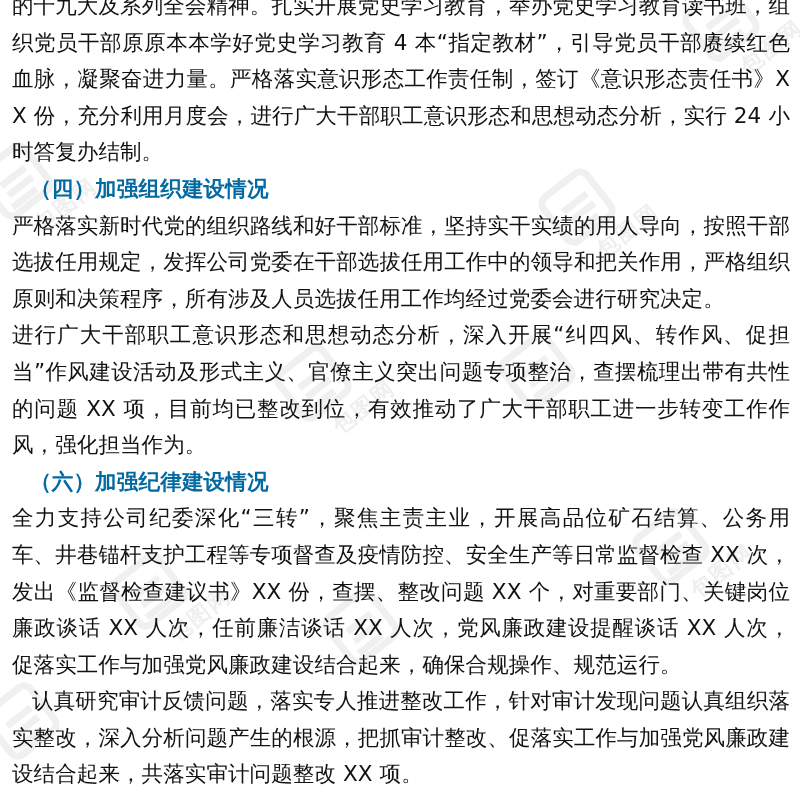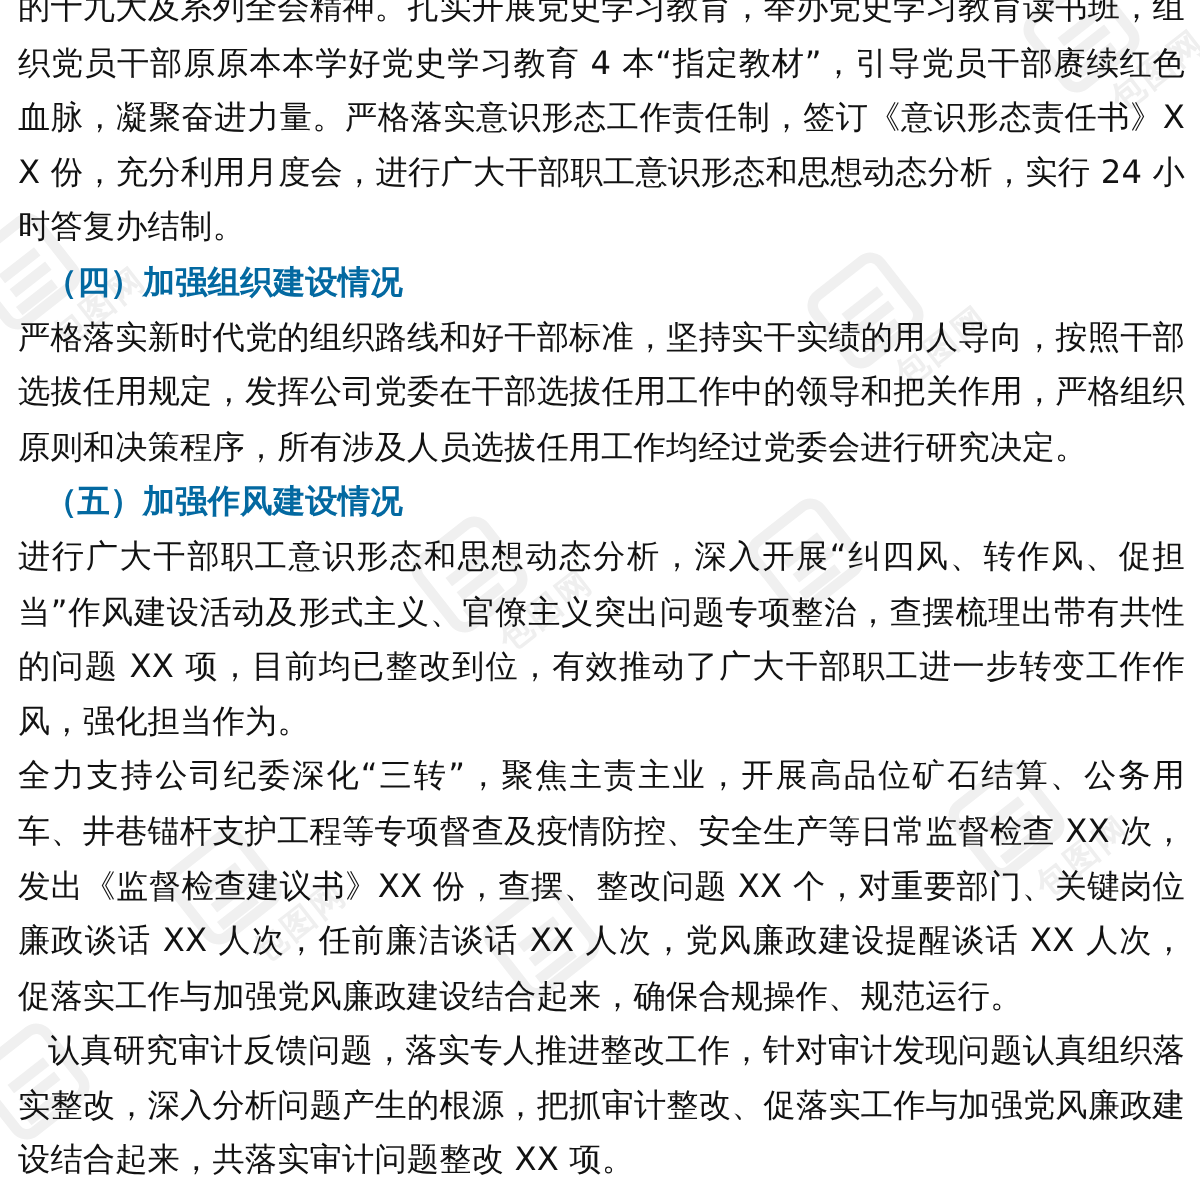--- a/index.html
+++ b/index.html
@@ -111,24 +111,24 @@
 
 <div id="page">
   <div id="doc-body">
 
     <p class="line-block">的十九大及系列全会精神。扎实开展党史学习教育，举办党史学习教育读书班，组织党员干部原原本本学好党史学习教育 4 本“指定教材”，引导党员干部赓续红色血脉，凝聚奋进力量。严格落实意识形态工作责任制，签订《意识形态责任书》XX 份，充分利用月度会，进行广大干部职工意识形态和思想动态分析，实行 24 小时答复办结制。</p>
 
     <p class="heading">（四）加强组织建设情况</p>
 
     <p class="line-block">严格落实新时代党的组织路线和好干部标准，坚持实干实绩的用人导向，按照干部选拔任用规定，发挥公司党委在干部选拔任用工作中的领导和把关作用，严格组织原则和决策程序，所有涉及人员选拔任用工作均经过党委会进行研究决定。</p>
 
-    <p class="heading">（五）加强作风建设情况</p>
 
     <p class="line-block">进行广大干部职工意识形态和思想动态分析，深入开展“纠四风、转作风、促担当”作风建设活动及形式主义、官僚主义突出问题专项整治，查摆梳理出带有共性的问题 XX 项，目前均已整改到位，有效推动了广大干部职工进一步转变工作作风，强化担当作为。</p>
 
+    <p class="heading">（六）加强纪律建设情况</p>
 
     <p class="line-block">全力支持公司纪委深化“三转”，聚焦主责主业，开展高品位矿石结算、公务用车、井巷锚杆支护工程等专项督查及疫情防控、安全生产等日常监督检查 XX 次，发出《监督检查建议书》XX 份，查摆、整改问题 XX 个，对重要部门、关键岗位廉政谈话 XX 人次，任前廉洁谈话 XX 人次，党风廉政建设提醒谈话 XX 人次，促落实工作与加强党风廉政建设结合起来，确保合规操作、规范运行。</p>
 
 
     <p class="line-block para-indent">认真研究审计反馈问题，落实专人推进整改工作，针对审计发现问题认真组织落实整改，深入分析问题产生的根源，把抓审计整改、促落实工作与加强党风廉政建设结合起来，共落实审计问题整改 XX 项。</p>
 
   </div>
 </div>
 
 </body></html>

